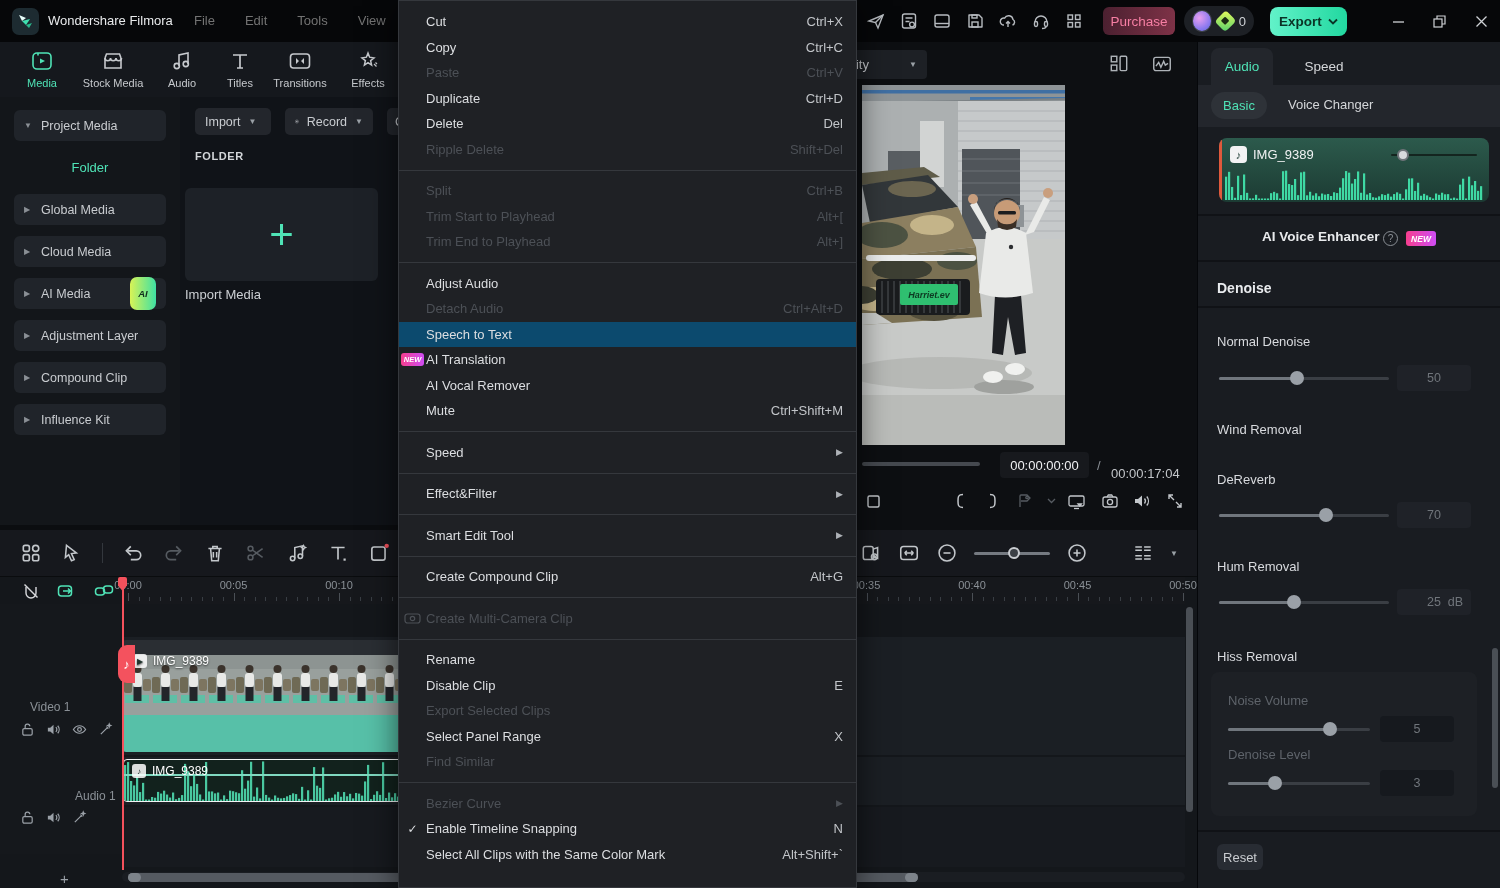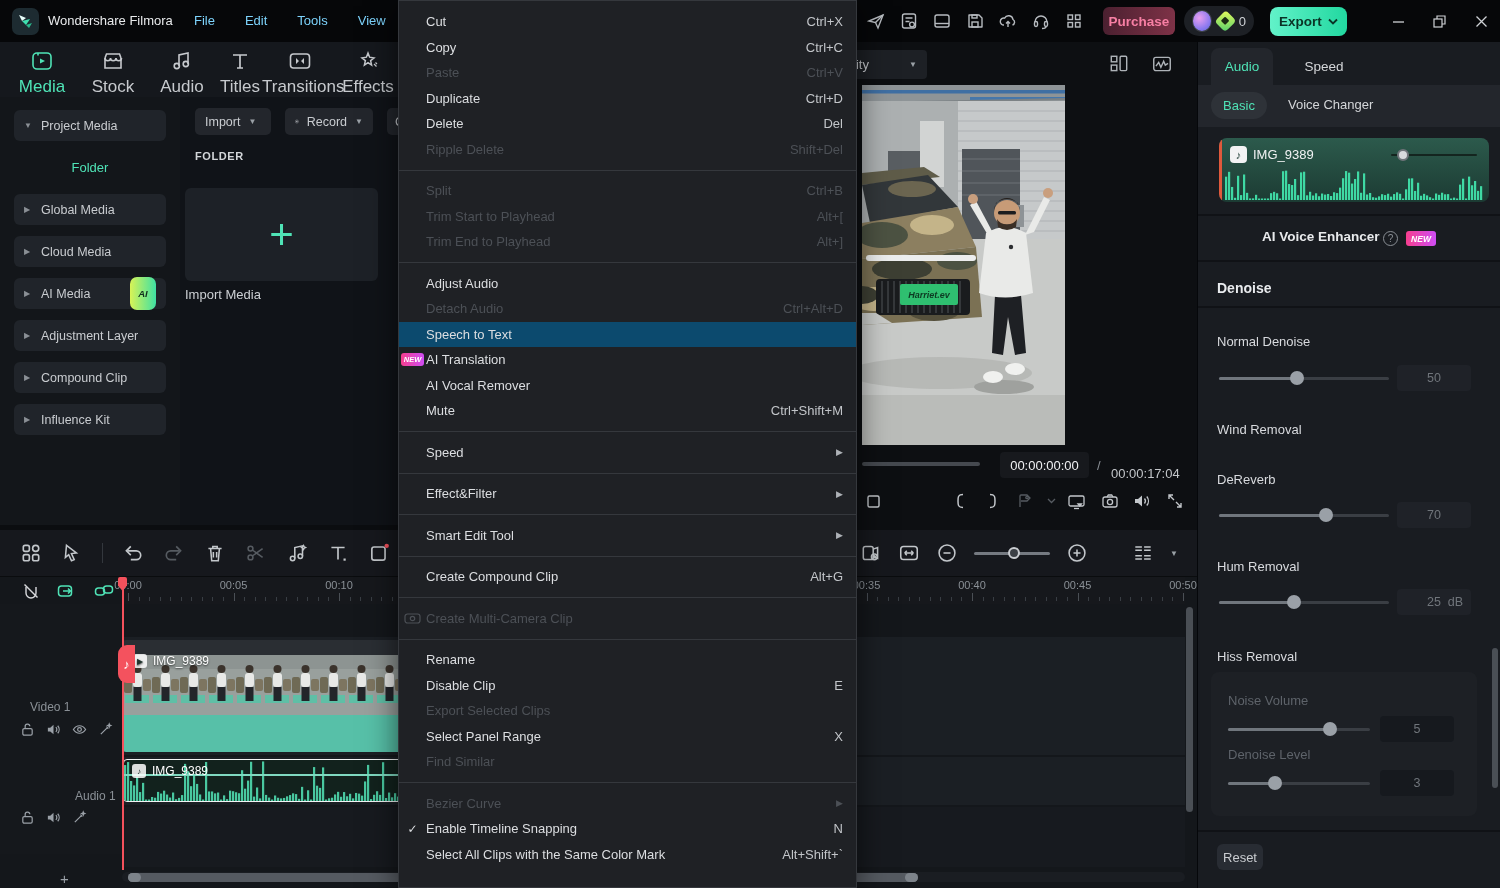--- a/index.html
+++ b/index.html
@@ -7,40 +7,40 @@
   body { font-family:"Liberation Sans","DejaVu Sans",sans-serif; }
   #stage { position:relative; width:1500px; height:888px; background:#0b0d10; overflow:hidden; color:#d6d8db; font-size:13px; }
   .abs { position:absolute; }
   .row { display:flex; align-items:center; }
   svg { display:block; }
 
   
   #titlebar { left:0; top:0; width:1500px; height:42px; background:#060709; }
   .logo-box { left:12px; top:8px; width:27px; height:27px; border-radius:7px; background:#1d2b31; display:flex; align-items:center; justify-content:center; }
   .app-title { left:48px; top:13px; font-size:13px; color:#e8eaec; }
-  .menu-item { color:#7dd3fc; font-size:13px; padding:4px 8px; cursor:default; }
+  .menu-item { color:#737373; font-size:13px; padding:4px 8px; cursor:default; }
   #titlebar-menus { left:186px; top:9px; gap:14px; }
   .tb-icon { width:20px; height:20px; color:#b7bbc0; }
   #tb-icons { left:866px; top:11px; gap:13px; }
   #purchase-btn { left:1103px; top:7px; width:72px; height:28px; border-radius:6px;
     background:linear-gradient(90deg,#4b2030,#7e3247); color:#f77fa4; font-size:13.5px;
-    display:flex; align-items:center; justify-content:center;font-weight:bold; }
+    display:flex; align-items:center; justify-content:center; }
   #account-pill { left:1184px; top:6px; width:70px; height:30px; border-radius:15px; background:#1d2025; display:flex; align-items:center; padding:0 8px; gap:6px; }
   .avatar { width:22px; height:22px; border-radius:50%; background:radial-gradient(circle at 35% 35%,#e9a0f0,#8f7bf0 60%,#5a66d8); border:1px solid #3c4047; }
   .coin { width:16px; height:16px; background:linear-gradient(135deg,#e7f95b,#57d06c); transform:rotate(45deg); border-radius:4px; display:flex; align-items:center; justify-content:center; }
   .coin:after { content:""; width:6px; height:6px; background:#1c2b14; transform:rotate(0deg); border-radius:1px; }
   #coin-count { color:#cfd2d6; font-size:13px; }
   #export-btn { left:1270px; top:7px; width:77px; height:29px; border-radius:8px;
     background:linear-gradient(90deg,#62f2c9,#22d8a0); color:#0a3326; font-weight:bold; font-size:13.5px;
     display:flex; align-items:center; justify-content:center; gap:6px; }
   .win-btn { top:8px; width:26px; height:26px; color:#cfd2d6; display:flex; align-items:center; justify-content:center; }
 
   
   #tabstrip { left:0; top:42px; width:843px; height:55px; background:#15181d; }
-  .main-tab { position:absolute; top:6px; width:72px; text-align:center; color:#c6c9cd; font-size:17px; }
+  .main-tab { position:absolute; top:6px; width:72px; text-align:center; color:#c6c9cd; font-size:11px; }
   .main-tab .ticon { height:26px; display:flex; align-items:center; justify-content:center; color:#c6c9cd; }
   .main-tab.active, .main-tab.active .ticon { color:#4fe3b6; }
   .main-tab .tlabel { margin-top:3px; }
 
   
   #sidebar { left:0; top:97px; width:180px; height:428px; background:#13161a; }
   .side-btn { position:absolute; left:14px; width:152px; height:31px; border-radius:6px; background:#20242a; display:flex; align-items:center; padding:0 10px; gap:9px; color:#c9ccd0; font-size:12.5px; }
   .side-caret { color:#8a8f95; font-size:8px; width:8px; }
   .side-child { position:absolute; left:0; width:180px; text-align:center; color:#4fe3b6; font-size:13px; }
   .ai-badge { margin-left:auto; width:26px; height:33px; border-radius:7px; background:linear-gradient(90deg,#d8f356,#3fe0a3); color:#10301f; font-size:9.5px; font-weight:bold; font-style:italic; display:flex; align-items:center; justify-content:center; }

